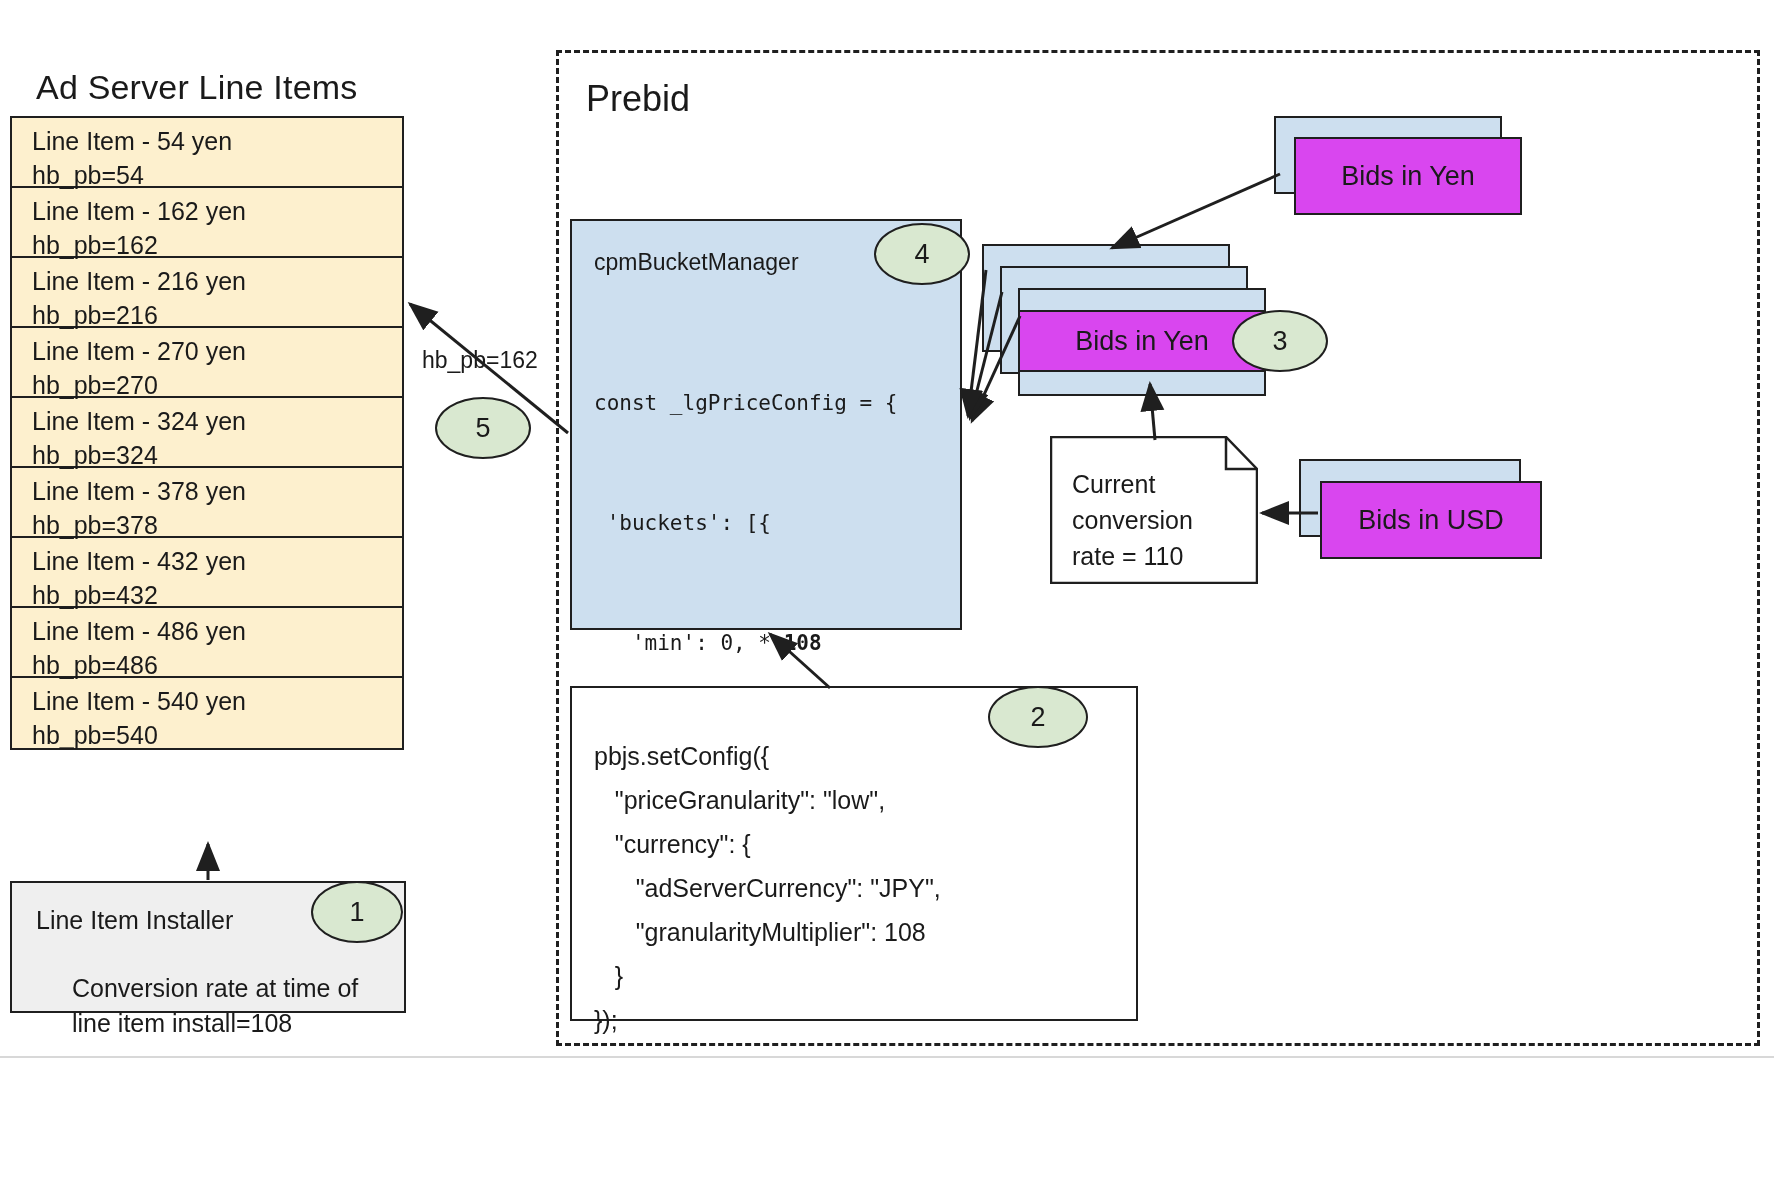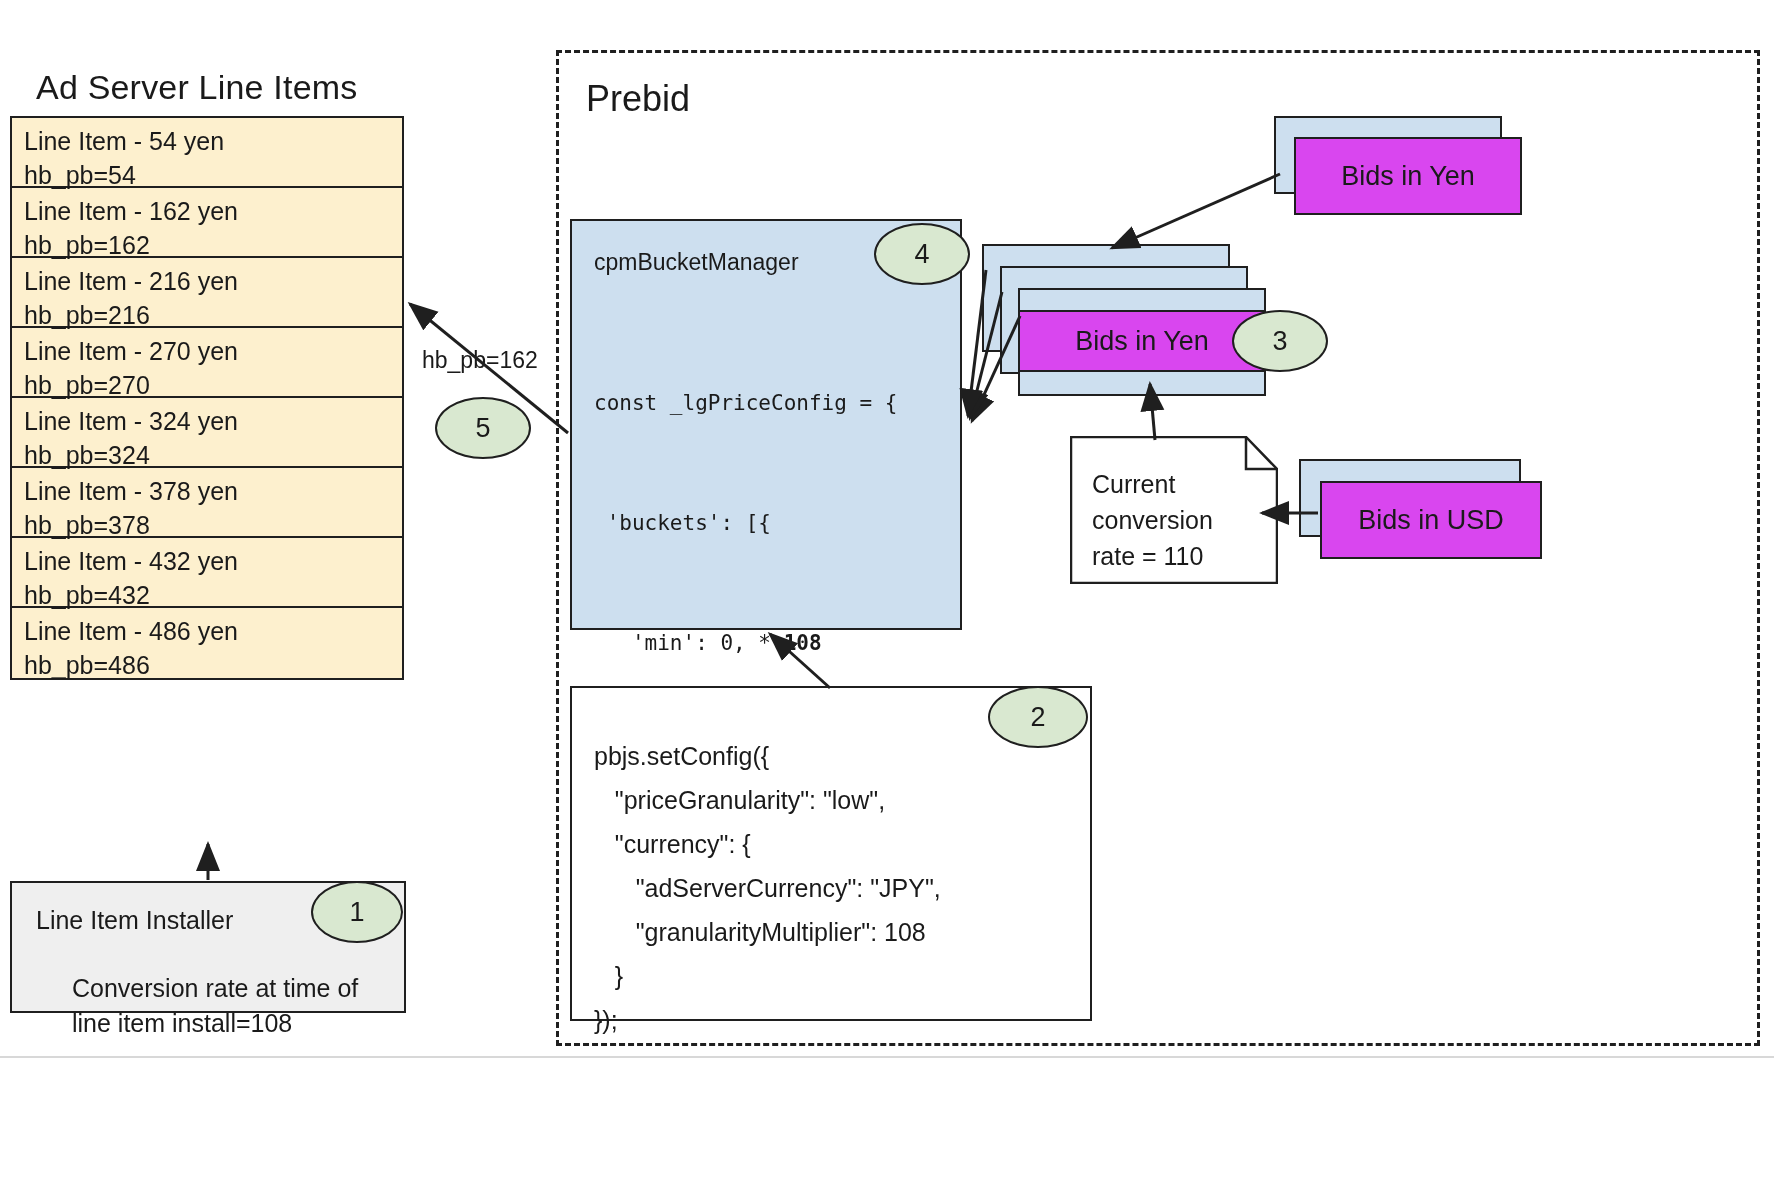--- a/index.html
+++ b/index.html
@@ -35,21 +35,21 @@
   }
 
   #line-items-list {
     left: 10px; top: 100px;
     width: 394px;
     border: 2px solid #1f1f1f;
     background: #fdf0ce;
   }
   .line-item {
     border-bottom: 2px solid #1f1f1f;
-    padding: 6px 0 7px 12px;
+    padding: 6px 0 7px 20px;
     height: 70px;
     box-sizing: border-box;
   }
   .line-item:last-child { border-bottom: none; }
   .line-item .li-name,
   .line-item .li-key {
     font-size: 25px;
     line-height: 34px;
     white-space: nowrap;
   }
@@ -107,21 +107,21 @@
     font-family: "DejaVu Sans Mono", monospace;
     font-size: 21px;
     line-height: 40px;
     white-space: pre;
   }
   #cpm-box .code b { font-weight: bold; }
 
   
   #setconfig-box {
     left: 570px; top: 670px;
-    width: 522px;
+    width: 568px;
     height: 335px;
     border: 2px solid #1f1f1f;
     background: #ffffff;
     padding: 46px 0 0 22px;
   }
   #setconfig-box .code {
     font-family: "Liberation Sans", sans-serif;
     font-size: 25px;
     line-height: 44px;
     white-space: pre;
@@ -154,21 +154,20 @@
 
   
   #usd-back { left: 1299px; top: 443px; width: 222px; height: 78px; }
   #usd-front { left: 1320px; top: 465px; width: 222px; height: 78px; }
 
   
   #conversion-note {
     left: 1050px; top: 420px;
     width: 208px;
     height: 148px;
-    margin-left: 20px;
   }
   #conversion-note .note-text {
     position: absolute;
     left: 22px; top: 30px;
     font-size: 25px;
     line-height: 36px;
     white-space: pre;
   }
 
   
@@ -245,20 +244,24 @@
       <div class="li-name">Line Item - 378 yen</div>
       <div class="li-key">hb_pb=378</div>
     </div>
     <div class="line-item">
       <div class="li-name">Line Item - 432 yen</div>
       <div class="li-key">hb_pb=432</div>
     </div>
     <div class="line-item">
       <div class="li-name">Line Item - 486 yen</div>
       <div class="li-key">hb_pb=486</div>
+    </div>
+    <div class="line-item">
+      <div class="li-name">Line Item - 540 yen</div>
+      <div class="li-key">hb_pb=540</div>
     </div>
   </div>
 
   <div class="abs" id="installer-box">
     <div class="ib-title">Line Item Installer</div>
     <div class="ib-note">Conversion rate at time of
 line item install=108</div>
   </div>
 
   <div class="abs" id="prebid-container"></div>

